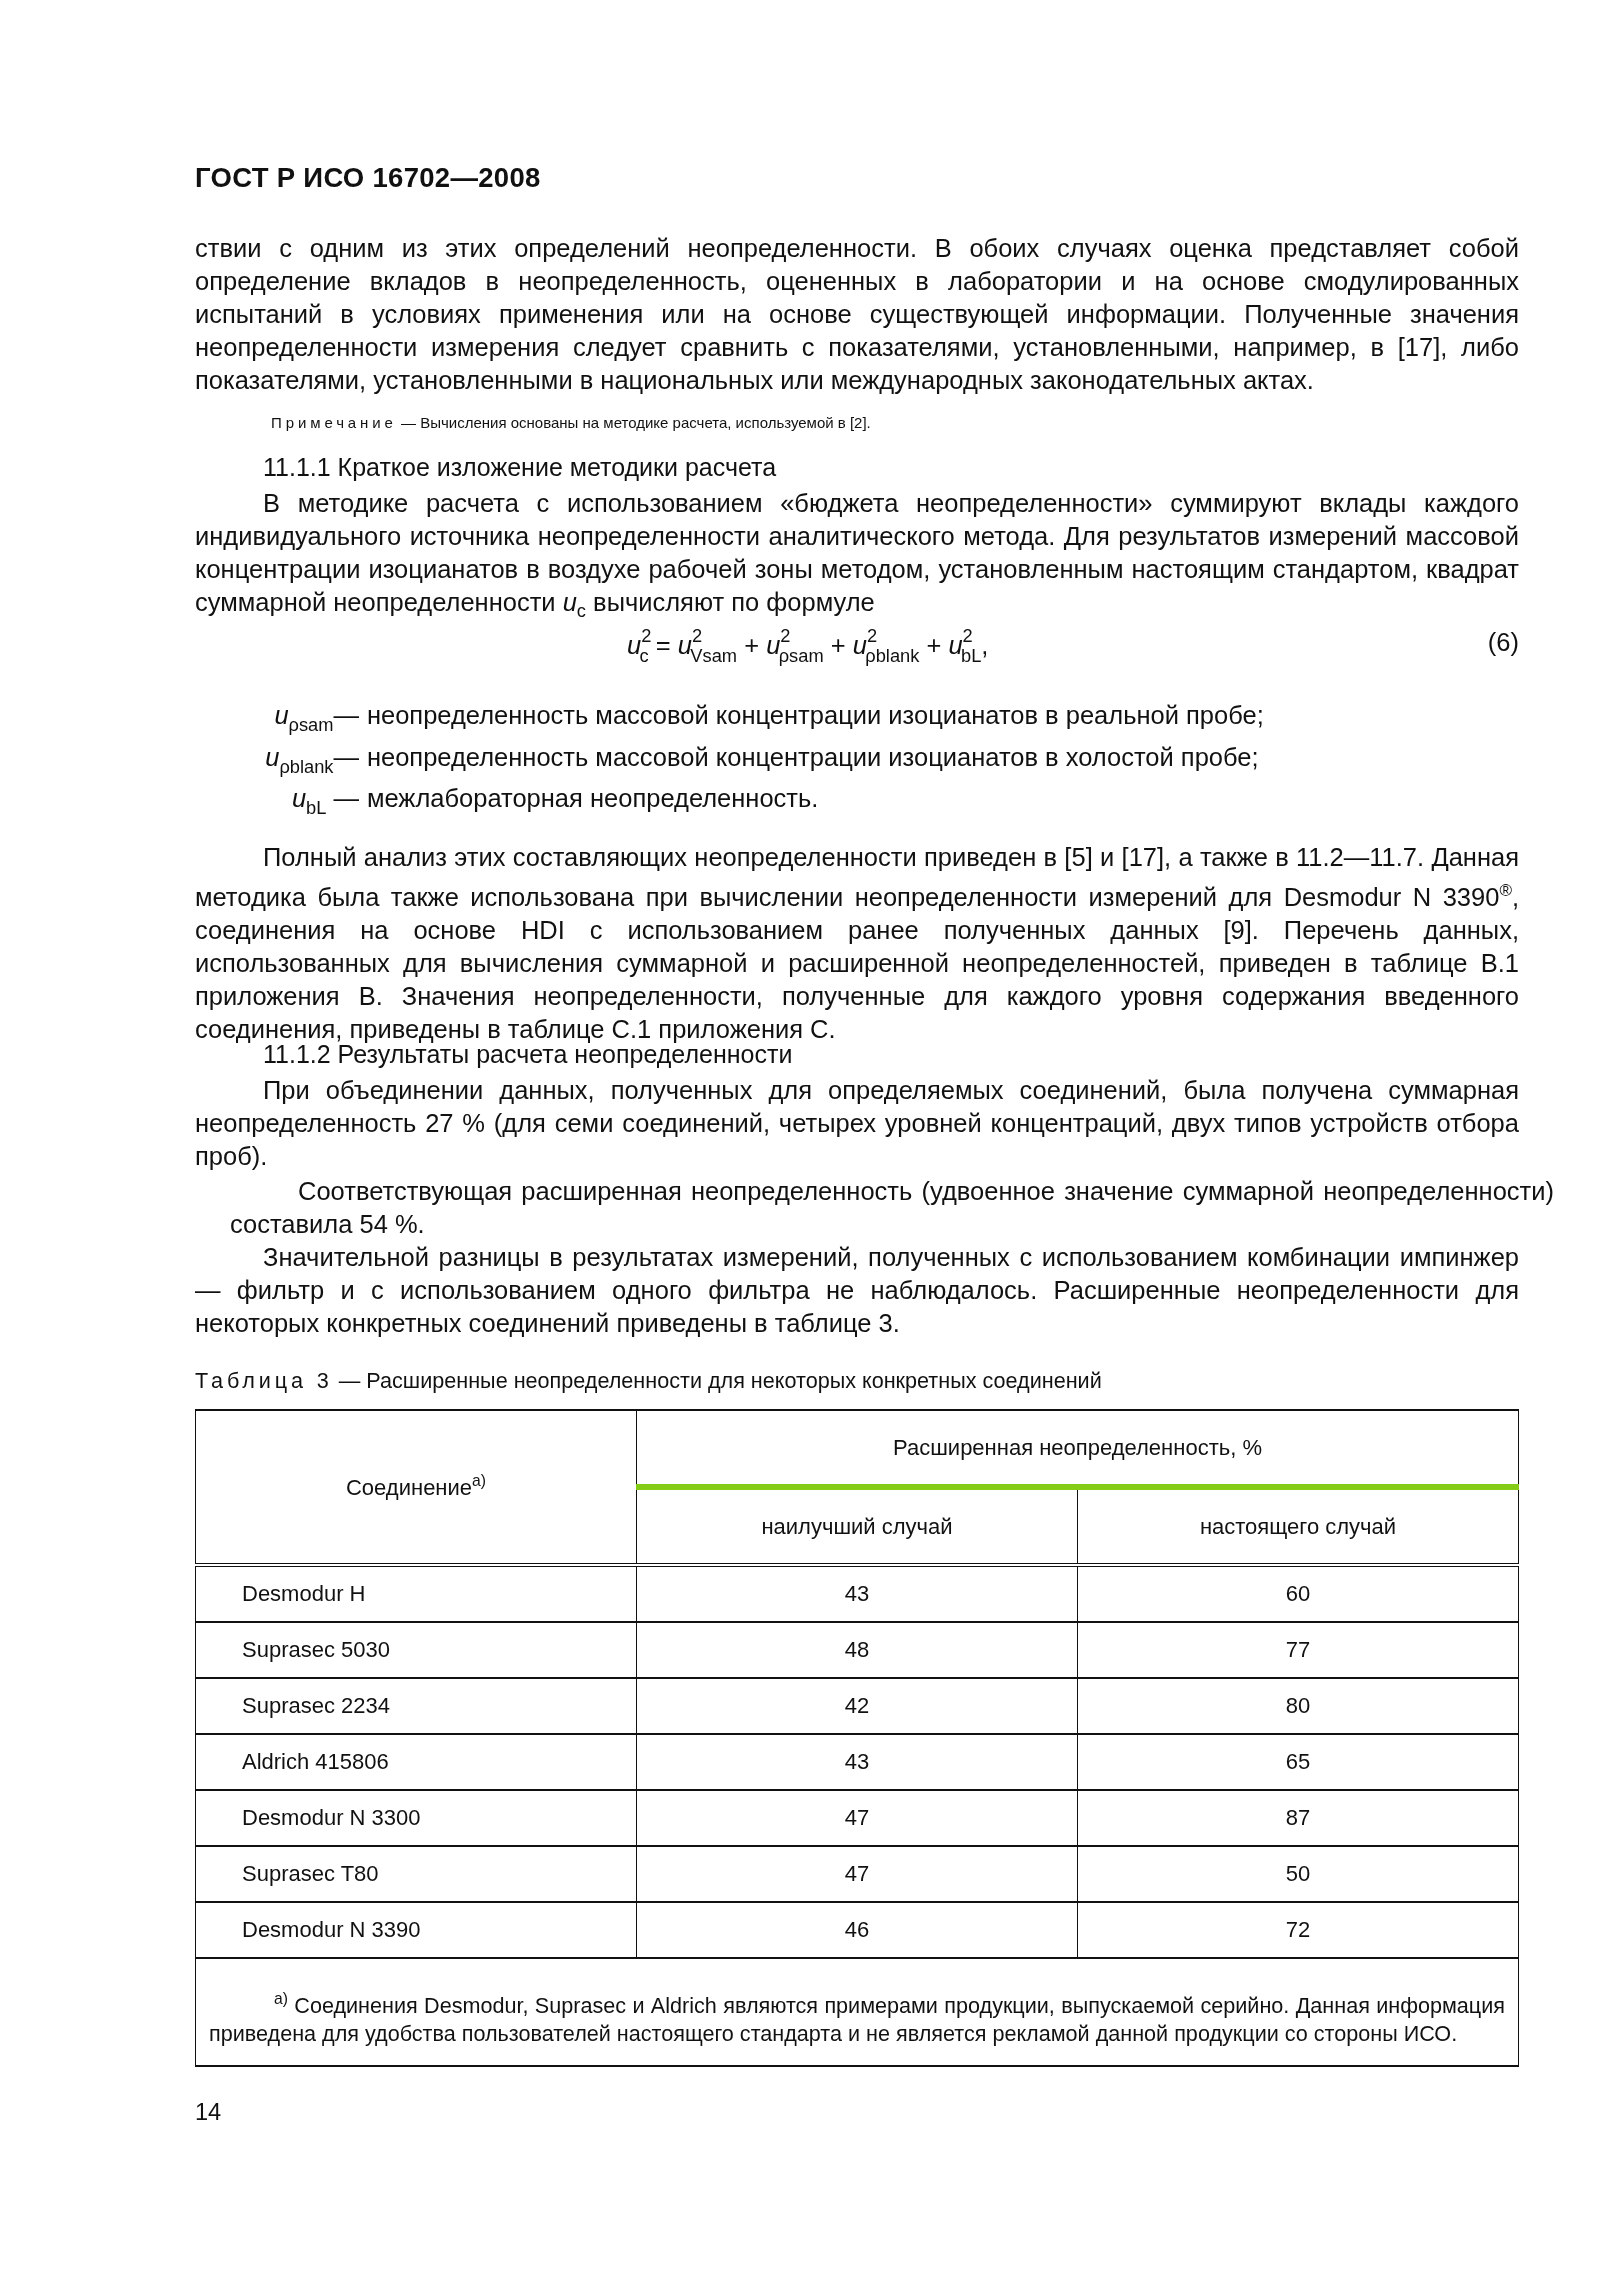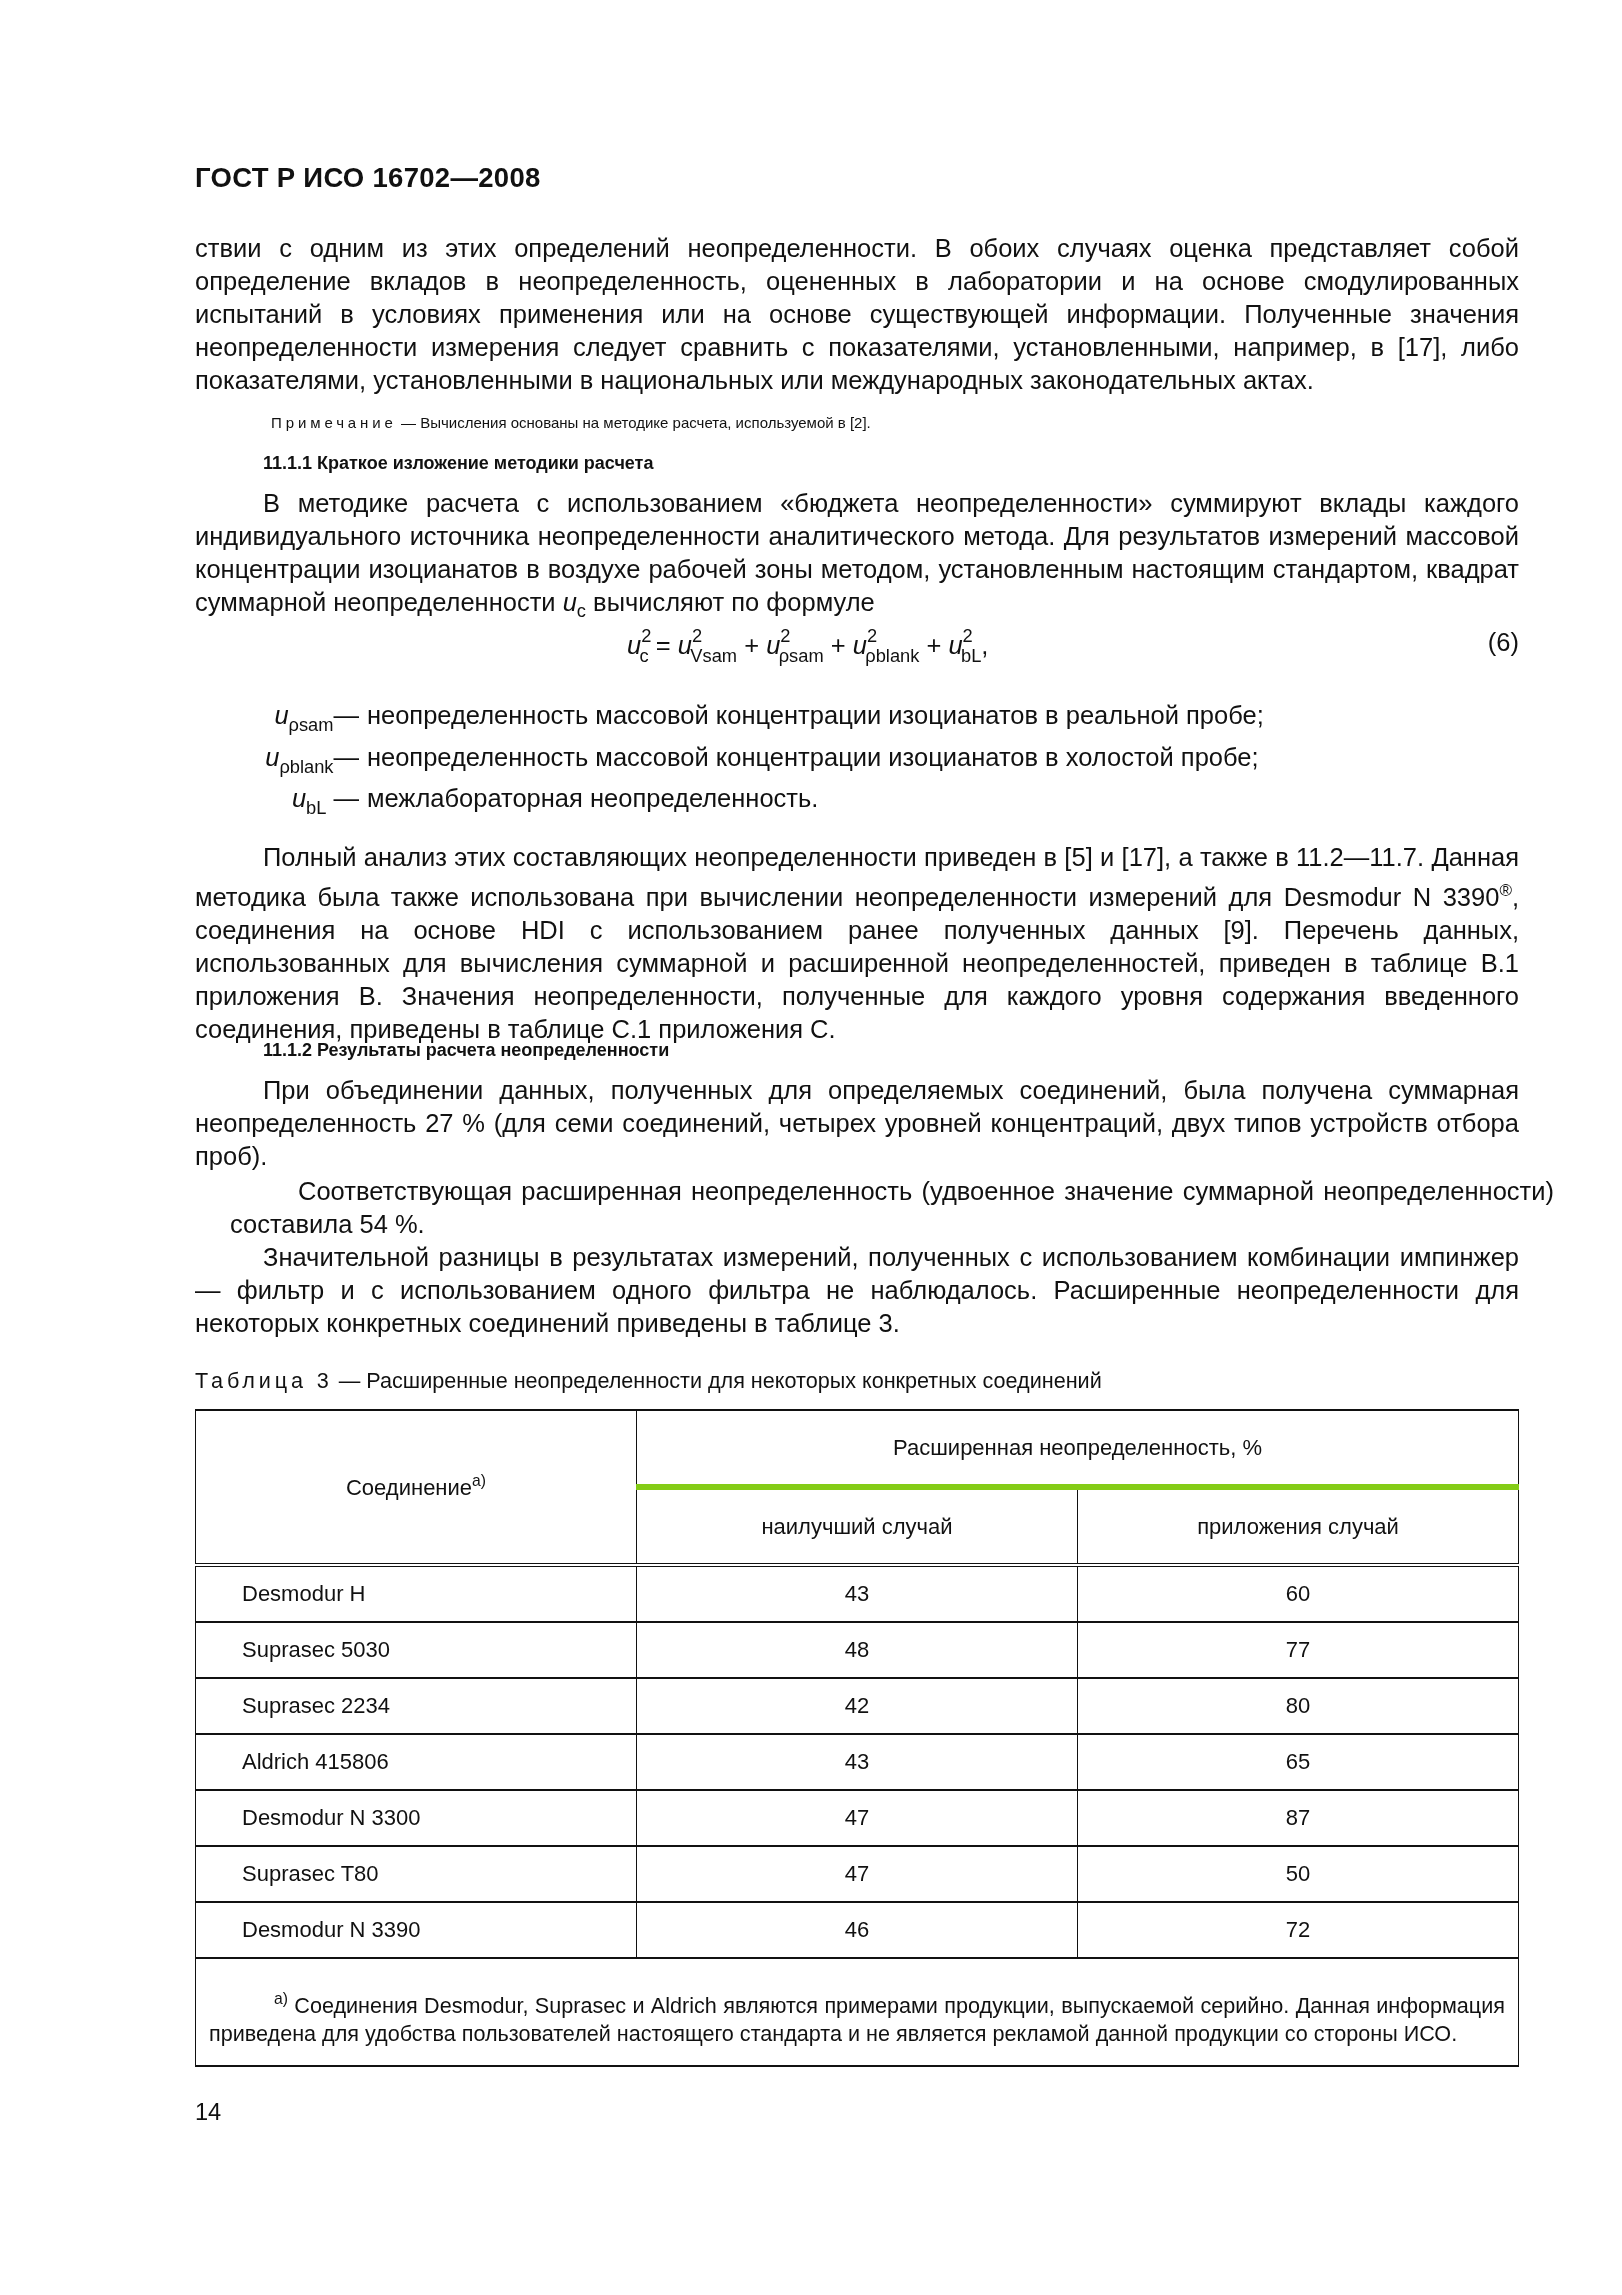--- a/index.html
+++ b/index.html
@@ -4,21 +4,21 @@
 <style>
   html, body { margin: 0; padding: 0; background: #ffffff; }
   body { width: 1623px; height: 2295px; position: relative; overflow: hidden;
          font-family: "Liberation Sans", sans-serif; color: #111111; }
   .page { position: absolute; left: 195px; top: 0; width: 1324px; }
   .hdr { position: absolute; top: 162px; left: 0; font-weight: bold; font-size: 27.5px; letter-spacing: 0.3px; }
   .p { position: absolute; left: 0; width: 1324px; font-size: 25.5px; line-height: 33px; text-align: justify; text-align-last: left; }
   .ind { text-indent: 68px; }
   .note { position: absolute; left: 76px; font-size: 15px; }
   .spaced { letter-spacing: 3.9px; }
-  .h3 { position: absolute; left: 68px; font-size: 18px; font-weight: bold; }
+  .h3 { position: absolute; left: 68px; font-size: 25px; font-weight: normal; }
   .formula { position: absolute; top: 625px; left: 432px; font-size: 25.5px; font-style: normal; white-space: nowrap; }
   .formula i { font-style: italic; }
   .formula sub { font-size: 18.3px; vertical-align: -7.9px; font-style: normal; }
   .formula sup { font-size: 18.3px; vertical-align: 11.8px; }
   .sq { display: inline-block; position: relative; }
   .eqno { position: absolute; top: 628px; right: 0; font-size: 25.5px; }
   .where { position: absolute; left: 0; top: 699px; font-size: 25.5px; line-height: 33px; }
   .where .row { display: flex; }
   .where .sym { width: 164px; text-align: right; white-space: nowrap; }
   .where .sym i { font-style: italic; }
@@ -94,21 +94,21 @@
   <table class="t">
     <thead>
       <tr>
         <th rowspan="2" class="thick-top hdr-end" style="width:33.3%">
           <span>Соединение</span><sup class="fn">а)</sup>
         </th>
         <th colspan="2" class="thick-top" style="border-bottom:6px solid #84cc16">Расширенная неопределенность, %</th>
       </tr>
       <tr>
         <th class="hdr-end" style="width:33.3%">наилучший случай</th>
-        <th class="hdr-end" style="width:33.3%">приложения случай</th>
+        <th class="hdr-end" style="width:33.3%">настоящего случай</th>
       </tr>
     </thead>
     <tbody>
       <tr>
         <td class="comp">Desmodur H</td>
         <td class="num">43</td>
         <td class="num">60</td>
       </tr>
       <tr>
         <td class="comp">Suprasec 5030</td>

